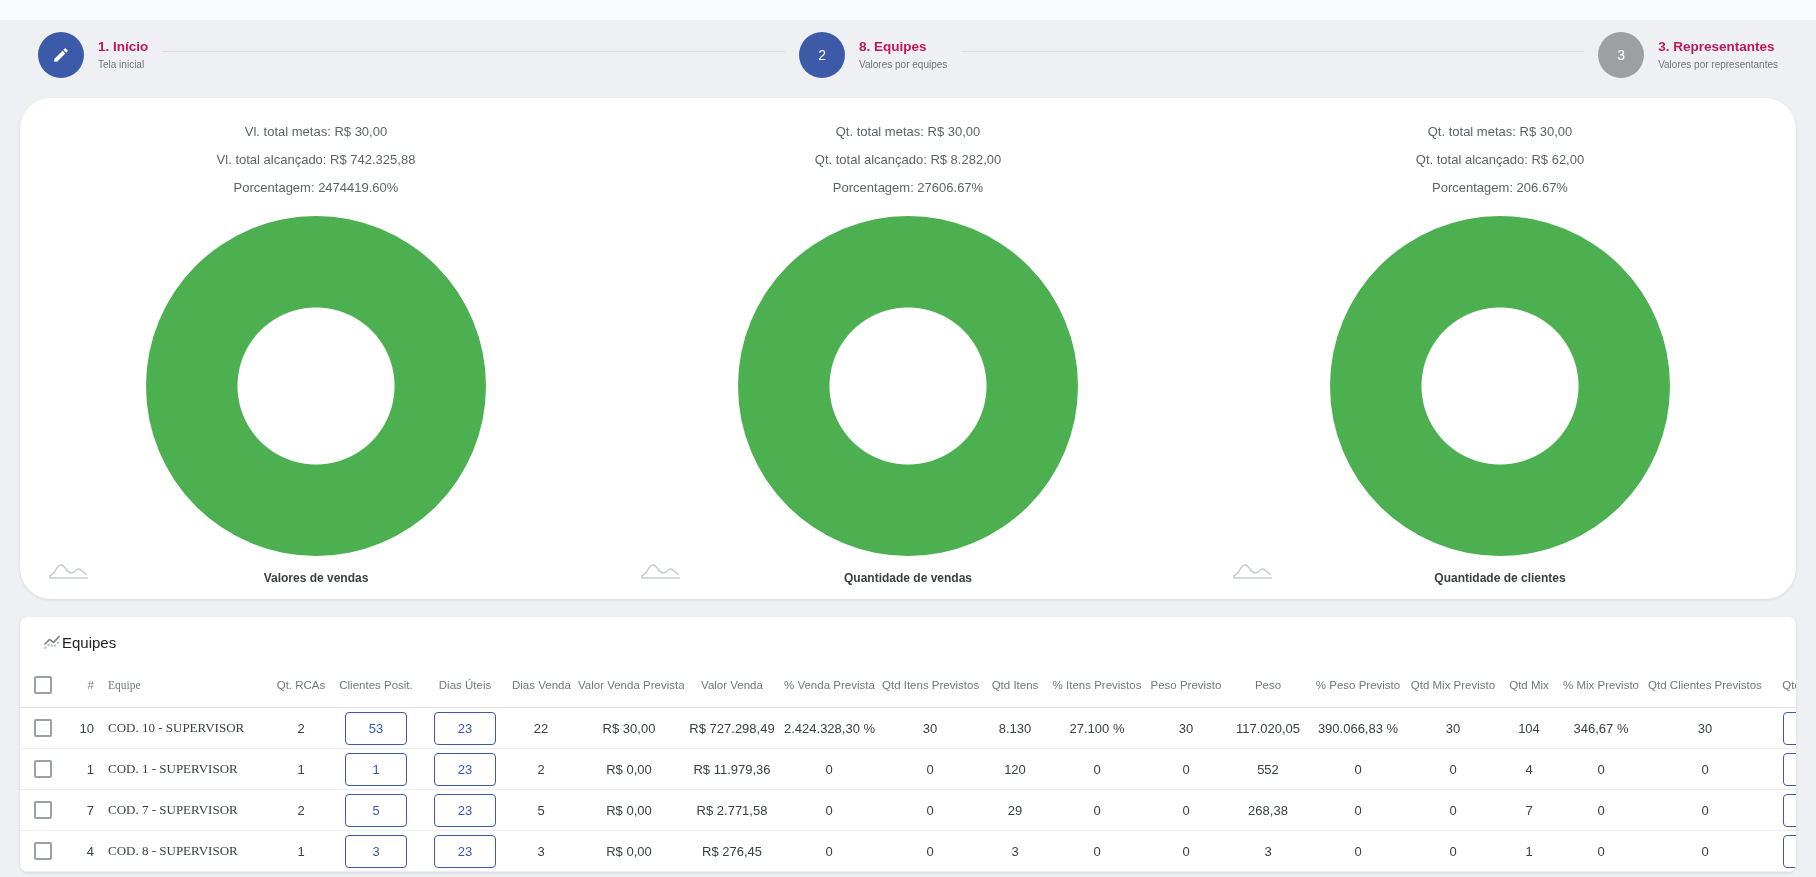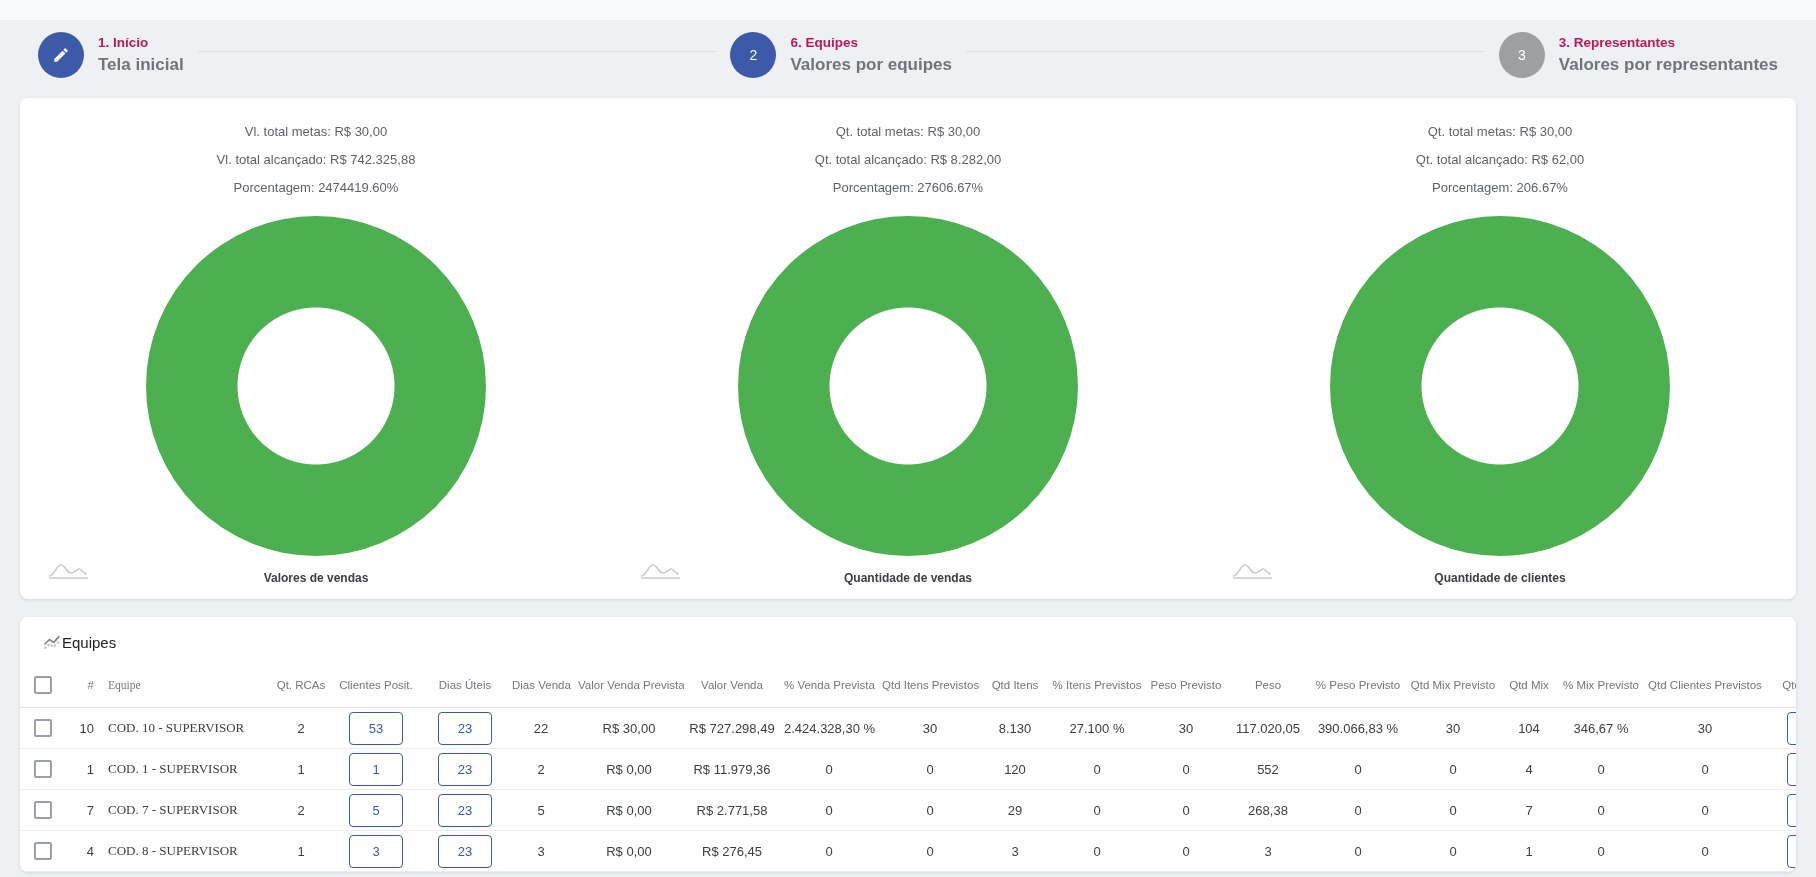--- a/index.html
+++ b/index.html
@@ -17,32 +17,32 @@
   .step { display:flex; align-items:center; gap:14px; flex:0 0 auto; }
   .step-circle {
     width:46px; height:46px; border-radius:50%;
     display:flex; align-items:center; justify-content:center;
     color:#fff; font-size:14px; font-weight:500; flex:0 0 auto;
   }
   .step-circle.active { background:#3d5aa9; }
   .step-circle.inactive { background:#9e9fa3; }
   .step-texts { display:flex; flex-direction:column; }
   .step-title { font-size:13.5px; font-weight:700; color:#be185d; line-height:1.2; }
-  .step-subtitle { font-size:17px; color:#70757a; margin-top:4px; line-height:1.2;font-weight:bold; }
+  .step-subtitle { font-size:10px; color:#70757a; margin-top:4px; line-height:1.2; }
   .connector { flex:1 1 auto; height:1px; background:#dcdee2; margin:0 14px; margin-top:-8px; }
 
   
   .card {
     background:#fff; border-radius:8px;
     box-shadow:0 1px 3px rgba(60,64,67,.14);
     margin:0 20px;
   }
 
   
-  .charts { display:flex; padding:20px 0 14px; margin-top:8px; }
+  .charts { display:flex; padding:20px 0 14px; margin-top:8px;border-radius:31px; }
   .chart-sec { flex:1 1 0; display:flex; flex-direction:column; align-items:center; position:relative; }
   .stat { font-size:13px; color:#5f6368; line-height:28px; text-align:center; }
   .donut {
     width:340px; height:340px; border-radius:50%; margin-top:14px;
     background:radial-gradient(circle closest-side, #fff 0 78px, #4caf50 79px 100%);
   }
   .chart-label { margin-top:15px; font-size:12px; font-weight:700; color:#3c4043; }
   .wave-icon { position:absolute; left:26px; bottom:4px; }
 
   
@@ -62,21 +62,21 @@
   }
   .al { text-align:left; padding-left:8px;font-family:Liberation Serif, serif; }
   .ar { text-align:right; padding-right:6px; }
   .checkbox {
     display:inline-block; width:18px; height:18px;
     border:2px solid #9aa0a6; border-radius:2px; background:#fff;
     vertical-align:middle; cursor:pointer;
   }
   .cell-box {
     display:inline-flex; align-items:center; justify-content:center;
-    width:54px; height:33px; border:1px solid #3d5aa9; border-radius:4px;
+    width:62px; height:33px; border:1px solid #3d5aa9; border-radius:4px;
     color:#3558b8; font-size:13px; background:#fff; cursor:text;
   }
 </style>
 </head>
 <body>
 
 <div class="top-strip"></div>
 
 <div class="stepper">
   <div class="step">
@@ -87,21 +87,21 @@
     </div>
     <div class="step-texts">
       <span class="step-title">1. Início</span>
       <span class="step-subtitle">Tela inicial</span>
     </div>
   </div>
   <div class="connector"></div>
   <div class="step">
     <div class="step-circle active">2</div>
     <div class="step-texts">
-      <span class="step-title">6. Equipes</span>
+      <span class="step-title">8. Equipes</span>
       <span class="step-subtitle">Valores por equipes</span>
     </div>
   </div>
   <div class="connector"></div>
   <div class="step">
     <div class="step-circle inactive">3</div>
     <div class="step-texts">
       <span class="step-title">3. Representantes</span>
       <span class="step-subtitle">Valores por representantes</span>
     </div>

